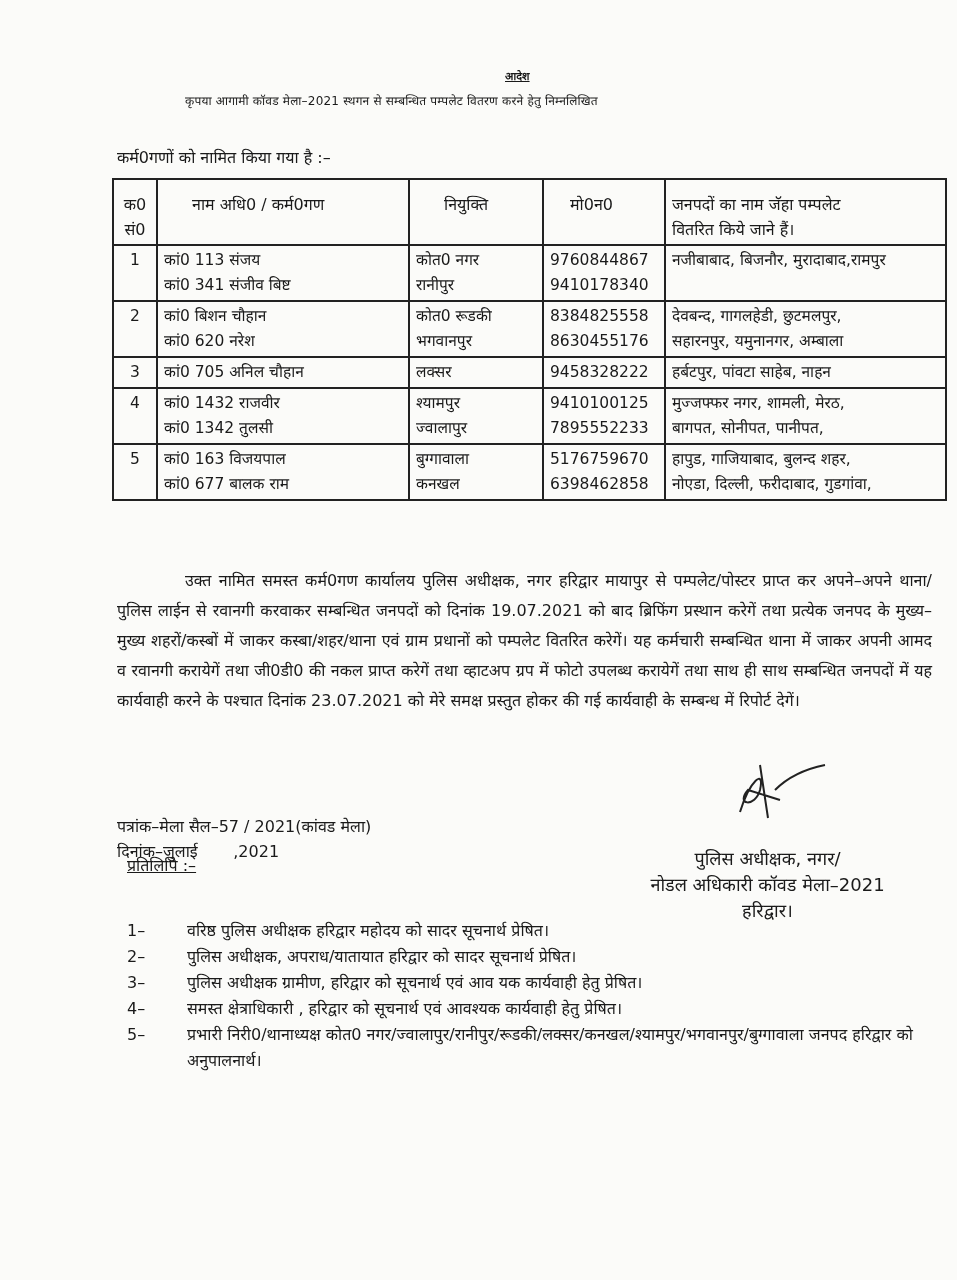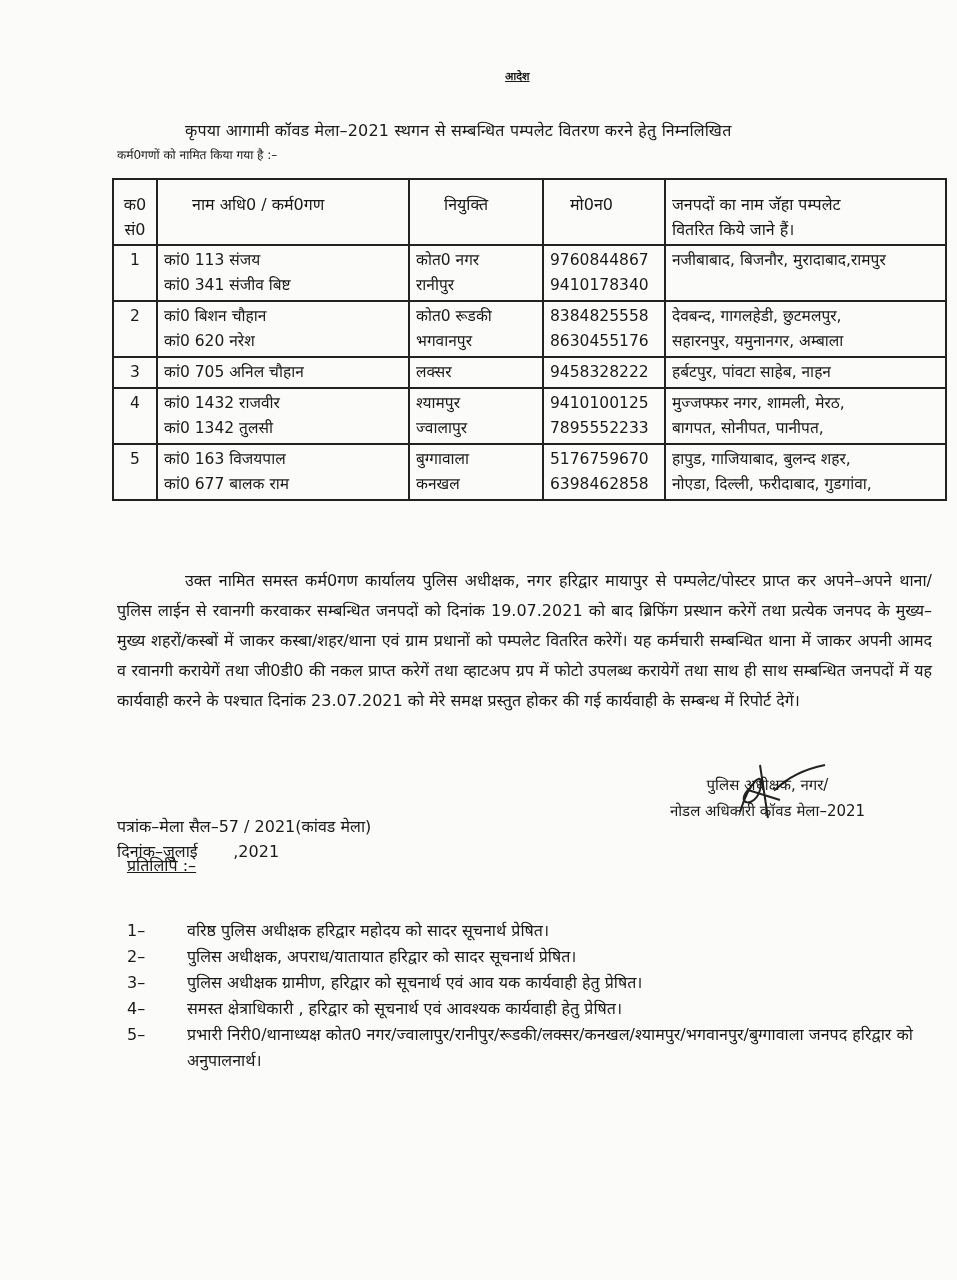--- a/index.html
+++ b/index.html
@@ -2,41 +2,41 @@
 <html><head>
 <meta charset="utf-8">
 <style>
   html, body { margin: 0; padding: 0; }
   body {
     width: 957px; height: 1280px; background: #fbfbf9; position: relative; overflow: hidden;
     font-family: "DejaVu Sans", sans-serif; color: #1a1a1a;
   }
   .abs { position: absolute; }
   .title { left: 505px; top: 68px; font-size: 11px; font-weight: bold; text-decoration: underline; }
-  .intro1 { left: 185px; top: 119px; font-size: 16px; white-space: nowrap; letter-spacing: 0.2px; }
-  .intro2 { left: 117px; top: 146px; font-size: 12px; white-space: nowrap; }
+  .intro1 { left: 185px; top: 92px; font-size: 12px; white-space: nowrap; letter-spacing: 0.2px; }
+  .intro2 { left: 117px; top: 146px; font-size: 16px; white-space: nowrap; }
   table.grid {
     position: absolute; left: 112px; top: 178px; width: 835px; border-collapse: collapse;
     font-size: 15.5px;
   }
   table.grid td, table.grid th {
     border: 2px solid #222; vertical-align: top; padding: 2px 6px; font-weight: normal; text-align: left;
   }
   table.grid th { font-size: 16px; padding-top: 12px; }
   .c-sn { width: 30px; text-align: center !important; }
   .c-name { width: 238px; margin-left: 7px; }
   .c-post { width: 120px; }
   .c-mob { width: 108px; }
   .line { display: block; line-height: 25px; white-space: nowrap; }
   .hdr-places { text-align: center; }
   .para { left: 117px; top: 566px; width: 815px; font-size: 16px; line-height: 30px; text-align: justify; }
   .para .first { text-indent: 68px; }
   .ref1 { left: 117px; top: 815px; font-size: 16px; text-align: center; }
   .ref2 { left: 117px; top: 840px; font-size: 16px; white-space: pre; }
-  .sig { left: 600px; top: 772px; width: 335px; font-size: 15px; text-align: center; line-height: 26px; }
+  .sig { left: 600px; top: 846px; width: 335px; font-size: 18px; text-align: center; line-height: 26px; }
   .signature { left: 720px; top: 760px; width: 110px; height: 60px; }
   .copy-h { left: 127px; top: 854px; font-size: 16px; text-decoration: underline; }
   .copy-list { left: 127px; top: 918px; width: 810px; font-size: 16px; }
   .copy-item { display: flex; line-height: 26px; }
   .copy-num { width: 60px; flex: none; }
   .footer { left: 710px; top: 1312px; font-size: 14px; font-family: Liberation Sans, sans-serif; }
 </style>
 </head>
 <body>
 
@@ -177,20 +177,21 @@
 <svg class="abs signature" viewBox="0 0 110 60">
   <path d="M20 52 C 30 20, 45 8, 40 30 C 35 48, 15 45, 28 30 L 60 40 M 40 5 L 48 58 M 55 30 C 70 15, 90 8, 105 5" stroke="#222" stroke-width="2" fill="none"></path>
 </svg>
 
 <div class="abs ref1">पत्रांक–मेला सैल–57 / 2021(कांवड मेला)</div>
 <div class="abs ref2">दिनांक–जुलाई       ,2021</div>
 
 <div class="abs sig">
   <div>पुलिस अधीक्षक, नगर/</div>
   <div>नोडल अधिकारी कॉवड मेला–2021</div>
+  <div>हरिद्वार।</div>
 </div>
 
 <div class="abs copy-h">प्रतिलिपि :–</div>
 <div class="abs copy-list">
   <div class="copy-item">
       <span class="copy-num">1–</span>
       <span>वरिष्ठ पुलिस अधीक्षक हरिद्वार महोदय को सादर सूचनार्थ प्रेषित।</span>
     </div>
   <div class="copy-item">
       <span class="copy-num">2–</span>

